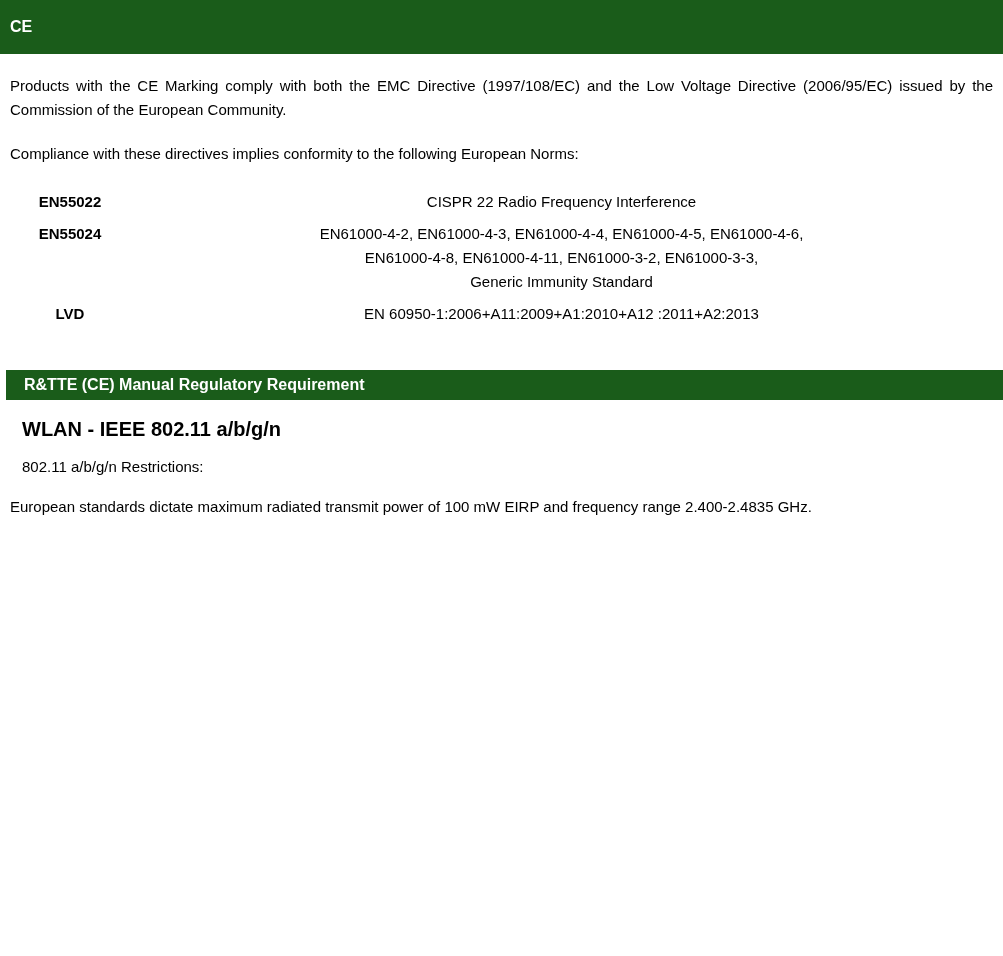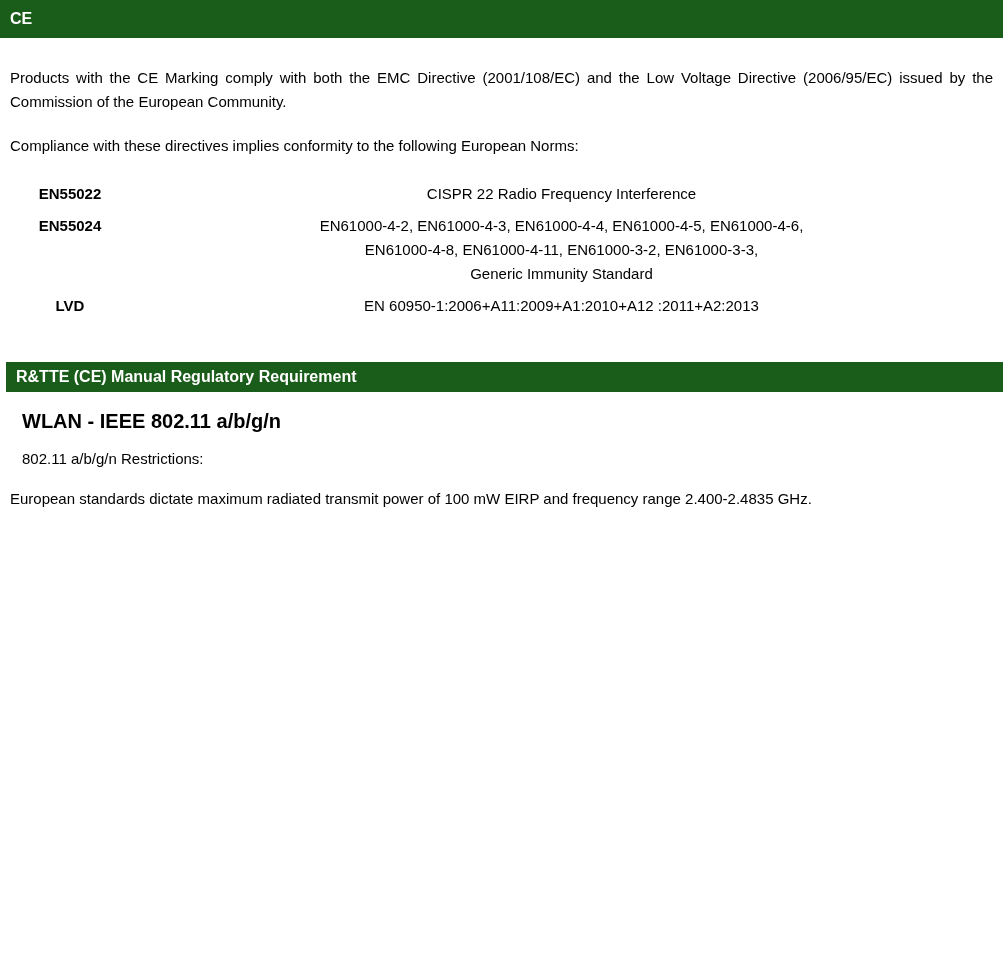--- a/index.html
+++ b/index.html
@@ -23,30 +23,30 @@
       min-height: 956px;
       background: #fff;
       padding: 0;
     }
 
     .section-header {
       background-color: #1a5c1a;
       color: #fff;
       font-weight: bold;
       font-size: 16px;
-      padding: 10px 10px;
-      margin-bottom: 8px;
+      padding: 18px 10px;
+      margin-bottom: 0;
     }
 
     .section-header-indent {
       background-color: #1a5c1a;
       color: #fff;
       font-weight: bold;
       font-size: 16px;
-      padding: 6px 10px;
+      padding: 6px 18px;
       margin-left: 6px;
     }
 
     .content-block {
       padding: 20px 10px 10px 10px;
     }
 
     .paragraph {
       text-align: justify;
       line-height: 1.6;
@@ -103,21 +103,21 @@
 </head>
 <body>
 
 <div class="page">
 
   <div class="section-header">
     <span>CE</span>
   </div>
 
   <div class="content-block">
-    <p class="paragraph">Products with the CE Marking comply with both the EMC Directive (2001/108/EC) and the Low  Voltage  Directive  (2006/95/EC)  issued  by  the  Commission  of  the  European Community.</p>
+    <p class="paragraph">Products with the CE Marking comply with both the EMC Directive (1997/108/EC) and the Low  Voltage  Directive  (2006/95/EC)  issued  by  the  Commission  of  the  European Community.</p>
 
     <p class="paragraph">Compliance with these directives implies conformity to the following European Norms:</p>
 
     <table class="norm-table">
       <tbody>
         <tr>
           <td class="norm-label">EN55022</td>
           <td class="norm-desc">CISPR 22 Radio Frequency Interference</td>
         </tr>
         <tr>

